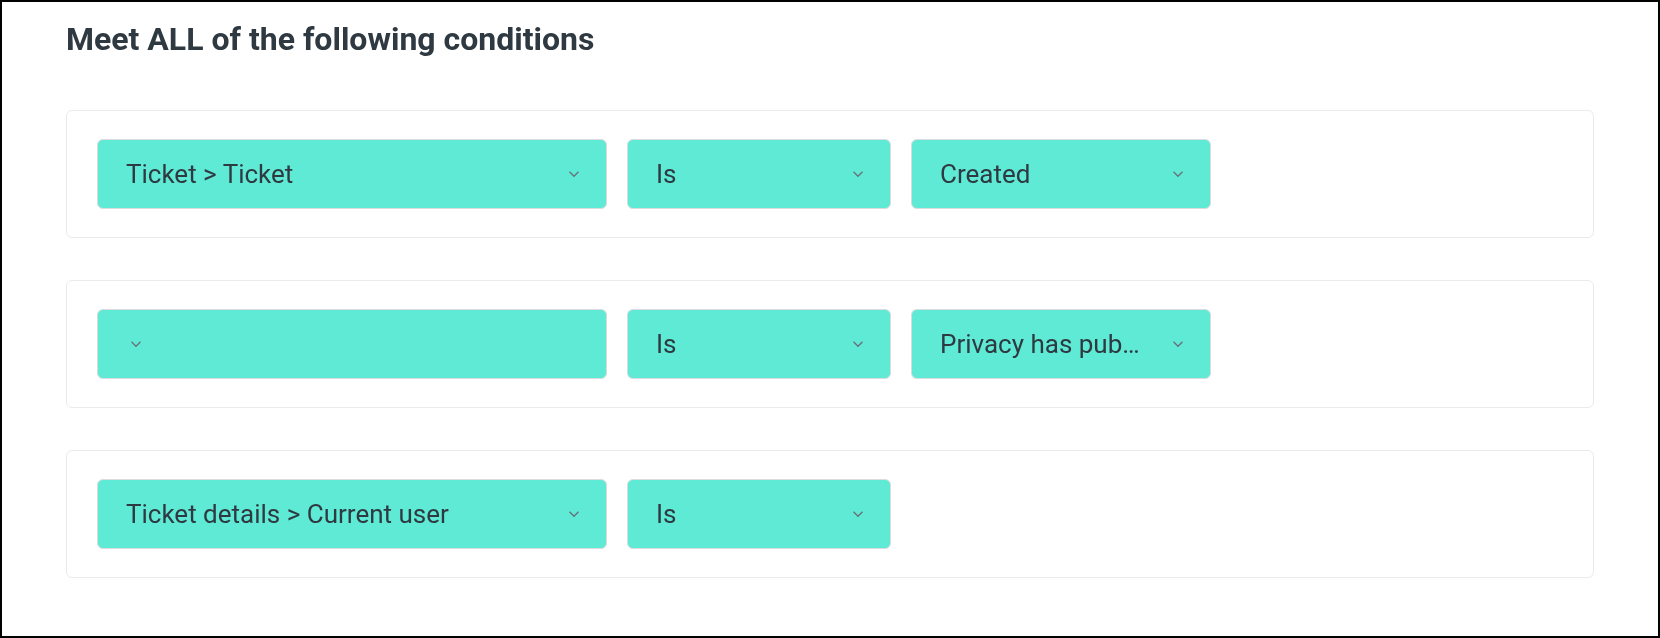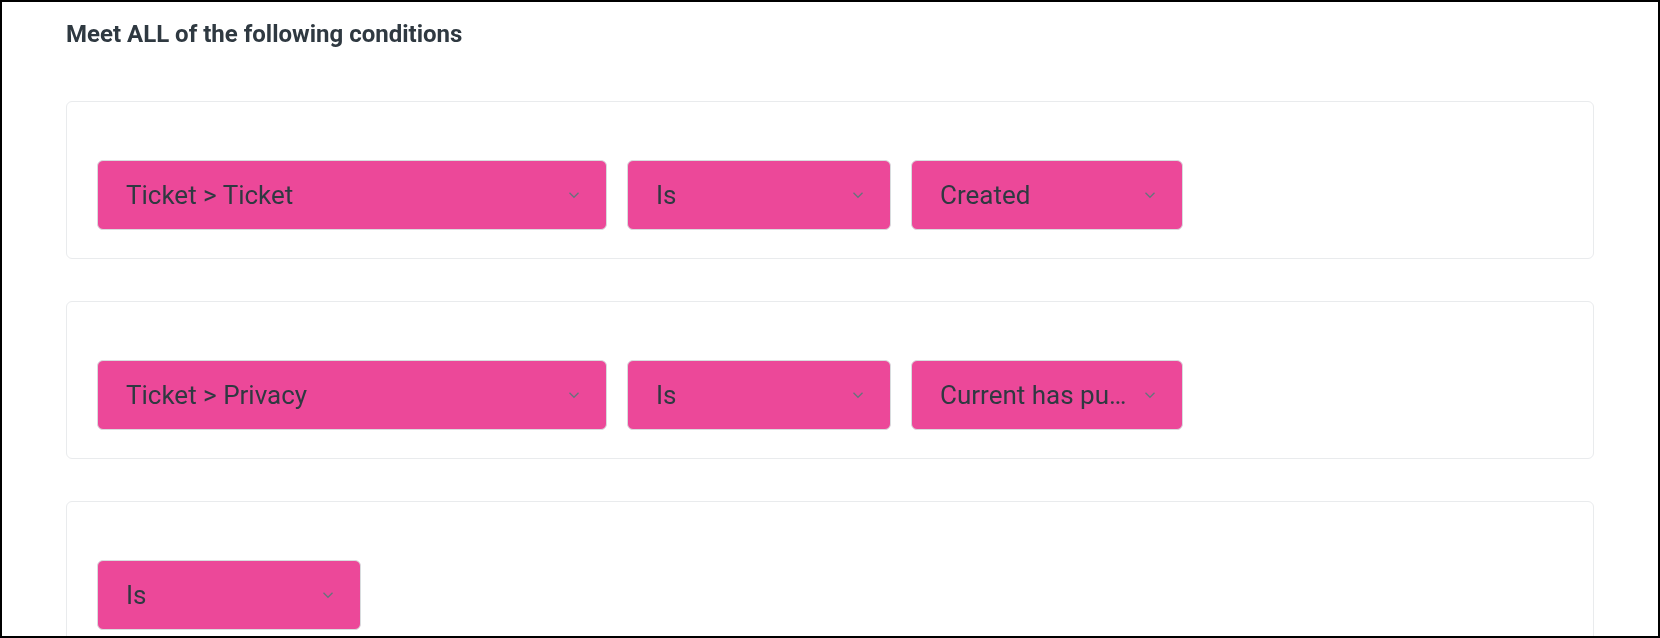--- a/index.html
+++ b/index.html
@@ -9,21 +9,21 @@
       color: #2F3941;
       width: 1660px;
       height: 638px;
       border: 2px solid #000;
       position: relative;
     }
     .container {
       padding: 18px 64px 0 64px;
     }
     .section-title {
-      font-size: 24px;
+      font-size: 32px;
       font-weight: 700;
       color: #2F3941;
       margin-bottom: 52px;
       line-height: 1.2;
     }
     .condition-row {
       border: 1px solid #E9EBED;
       border-radius: 6px;
       padding: 28px 30px;
       margin-bottom: 42px;
@@ -32,27 +32,26 @@
     }
     .condition-row:last-child { margin-bottom: 0; }
     .select {
       display: flex;
       align-items: center;
       justify-content: space-between;
       border: 1px solid #D8DCDE;
       border-radius: 6px;
       height: 70px;
       padding: 0 22px 0 28px;
-      background: #ec4899;
+      background: #5eead4;
       cursor: pointer;
-      margin-top: 30px;
     }
     .select.subject { width: 510px; }
     .select.operator { width: 264px; }
-    .select.value { width: 272px; }
+    .select.value { width: 300px; }
     .select-text {
       font-size: 26px;
       color: #2F3941;
       white-space: nowrap;
       overflow: hidden;
       text-overflow: ellipsis;
       padding-right: 12px;
     }
     .chevron {
       flex-shrink: 0;
@@ -98,46 +97,53 @@
       <span class="chevron">
         <svg viewBox="0 0 24 24">
             <polyline points="6 9 12 15 18 9"></polyline>
           </svg>
       </span>
     </div>
   </div>
 
   <div class="condition-row">
     <div class="select subject">
-      <span class="select-text">Ticket &gt; Privacy</span>
       <span class="chevron">
         <svg viewBox="0 0 24 24">
             <polyline points="6 9 12 15 18 9"></polyline>
           </svg>
       </span>
     </div>
     <div class="select operator">
       <span class="select-text">Is</span>
       <span class="chevron">
         <svg viewBox="0 0 24 24">
             <polyline points="6 9 12 15 18 9"></polyline>
           </svg>
       </span>
     </div>
     <div class="select value">
-      <span class="select-text">Current has pub…</span>
+      <span class="select-text">Privacy has pub…</span>
       <span class="chevron">
         <svg viewBox="0 0 24 24">
             <polyline points="6 9 12 15 18 9"></polyline>
           </svg>
       </span>
     </div>
   </div>
 
   <div class="condition-row">
+    <div class="select subject">
+      <span class="select-text">Ticket details &gt; Current user</span>
+      <span class="chevron">
+        <svg viewBox="0 0 24 24">
+            <polyline points="6 9 12 15 18 9"></polyline>
+          </svg>
+      </span>
+    </div>
     <div class="select operator">
       <span class="select-text">Is</span>
       <span class="chevron">
         <svg viewBox="0 0 24 24">
             <polyline points="6 9 12 15 18 9"></polyline>
           </svg>
       </span>
     </div>
   </div>
 </div>

